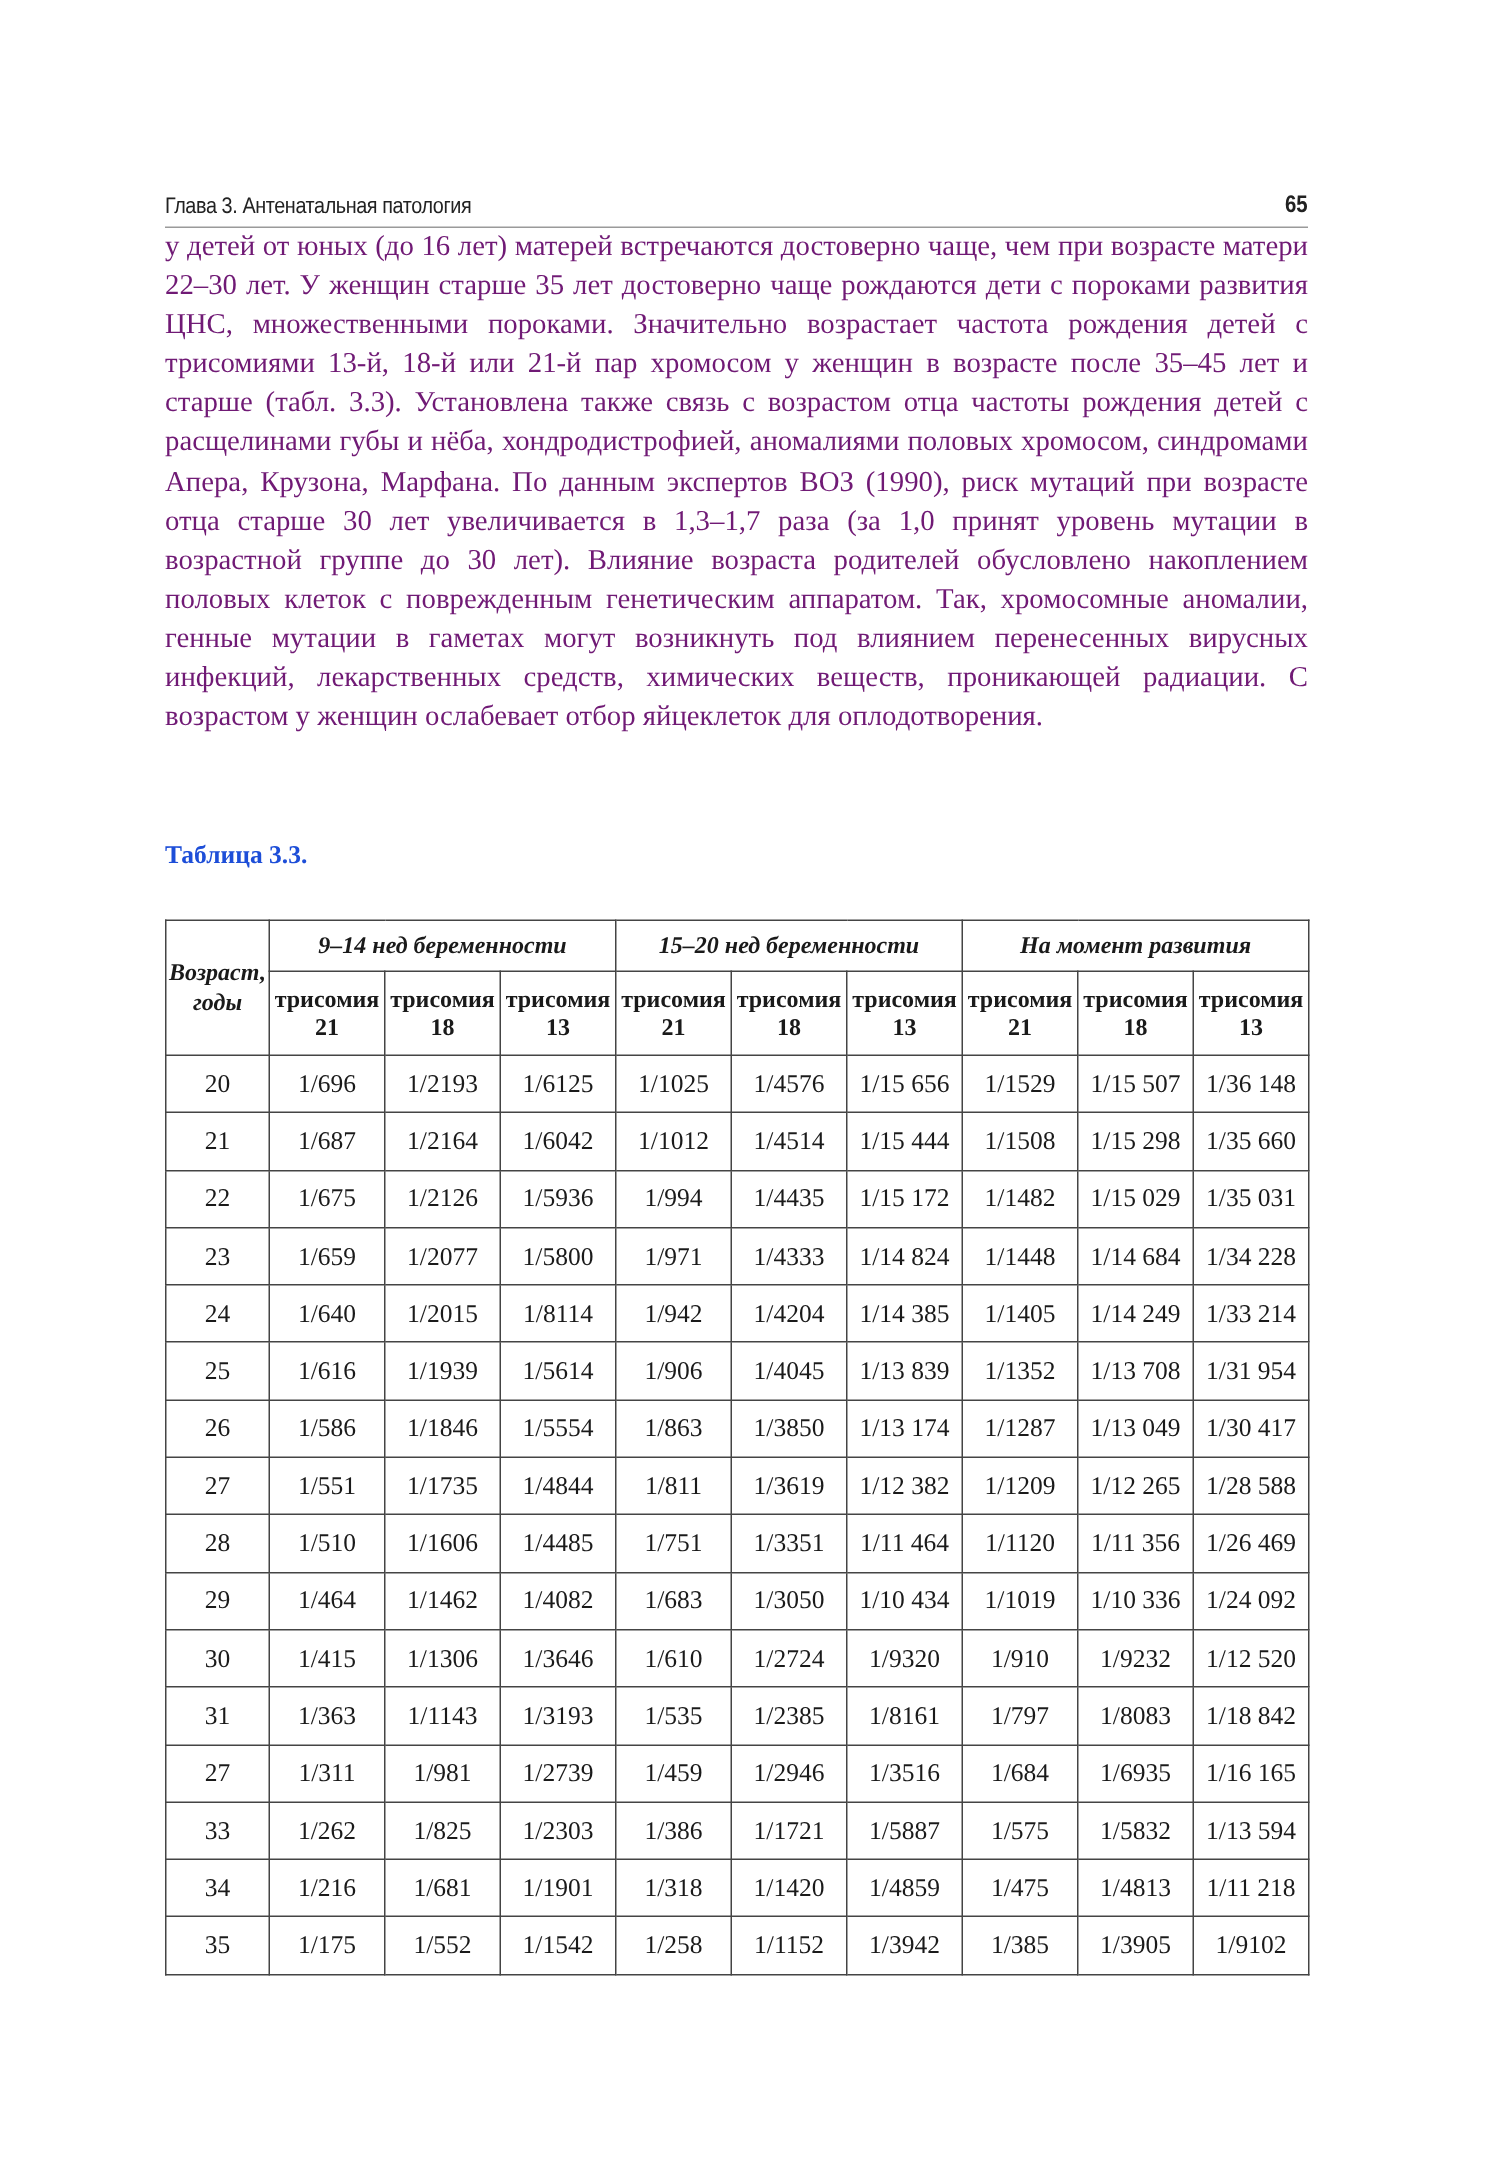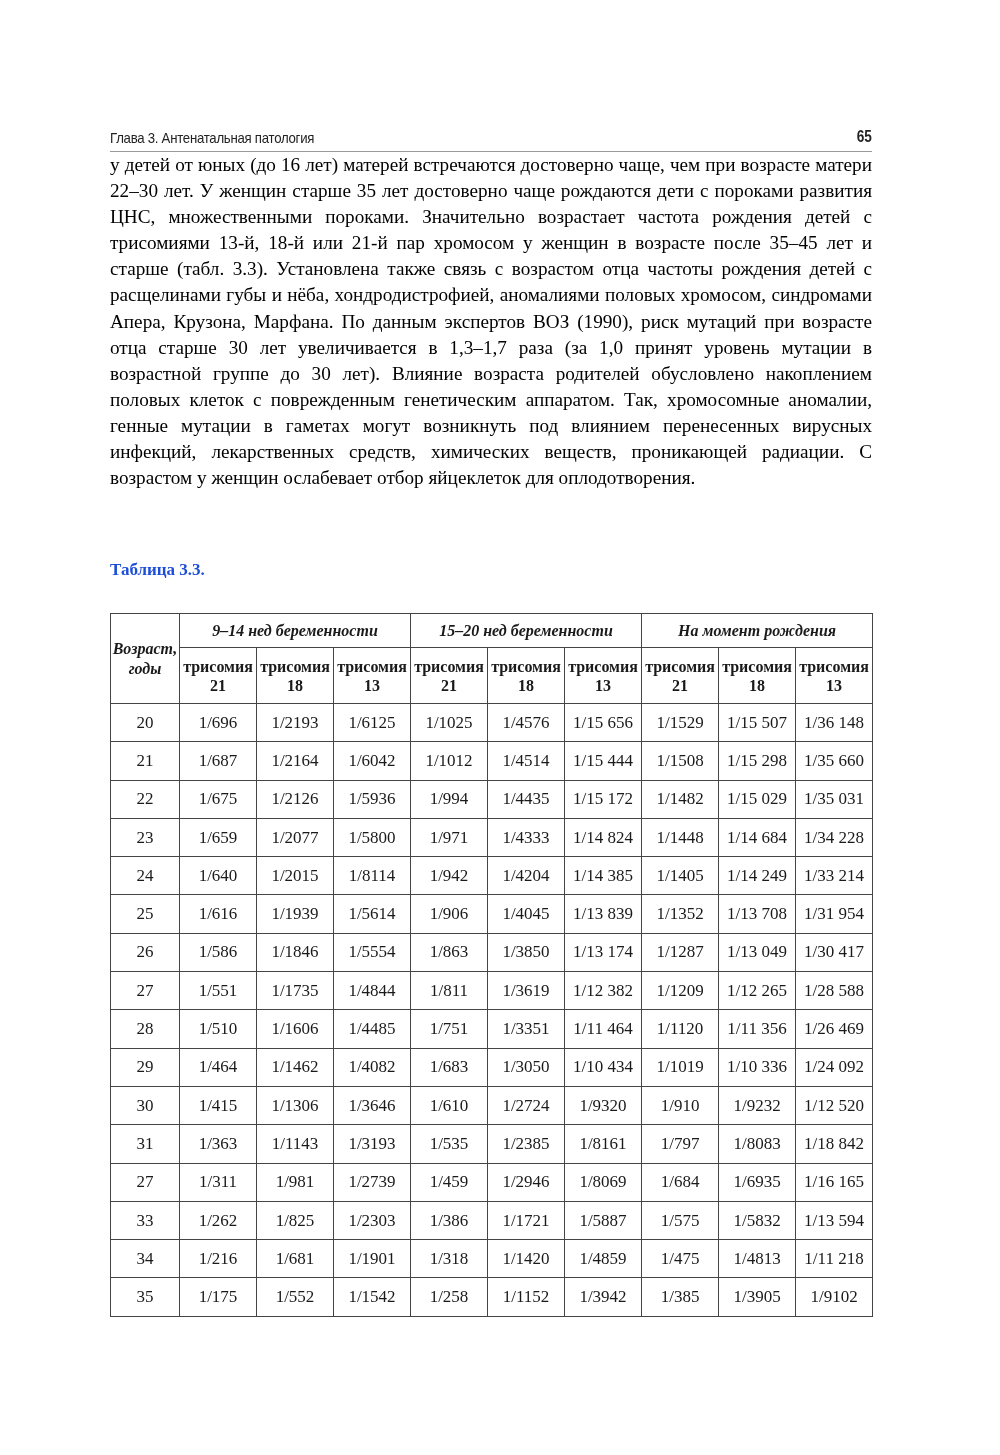--- a/index.html
+++ b/index.html
@@ -17,21 +17,21 @@
       transform: scaleX(0.88); transform-origin: left center; color: #222;
     }
     .running-head .pageno {
       position: absolute; right: 0; top: 1px; font-size: 16px; font-weight: bold;
       transform: scaleX(0.85); transform-origin: right center; color: #222;
     }
 
     .body-text {
       position: absolute; left: 0; top: 152px; width: 762px;
       font-family: "Liberation Serif", serif; font-size: 19.2px; line-height: 26.1px;
-      text-align: justify; color: #000000; margin: 0;
+      text-align: justify; color: #701a75; margin: 0;
     }
 
     .caption {
       position: absolute; left: 0; top: 559px; width: 762px;
       font-family: "Liberation Serif", serif; font-size: 17px; line-height: 21px; color: #1d4ed8;
     }
     .caption .cap-label { position: absolute; left: 0; top: 0; font-weight: bold; white-space: nowrap; }
     .caption .cap-text { margin-left: 115px; display: block; letter-spacing: -0.2px; }
 
     table.data {
@@ -77,21 +77,21 @@
         <col class="c-val">
         <col class="c-val">
         <col class="c-val">
         <col class="c-val">
     </colgroup>
     <thead>
       <tr class="r1">
         <th rowspan="2" class="age-head">Возраст, годы</th>
         <th colspan="3">9–14 нед беременности</th>
         <th colspan="3">15–20 нед беременности</th>
-        <th colspan="3">На момент рождения</th>
+        <th colspan="3">На момент развития</th>
       </tr>
       <tr class="r2">
         <th>трисомия 21</th>
         <th>трисомия 18</th>
         <th>трисомия 13</th>
         <th>трисомия 21</th>
         <th>трисомия 18</th>
         <th>трисомия 13</th>
         <th>трисомия 21</th>
         <th>трисомия 18</th>
@@ -243,21 +243,21 @@
           <td>1/8083</td>
           <td>1/18 842</td>
         </tr>
         <tr>
           <td>27</td>
           <td>1/311</td>
           <td>1/981</td>
           <td>1/2739</td>
           <td>1/459</td>
           <td>1/2946</td>
-          <td>1/8069</td>
+          <td>1/3516</td>
           <td>1/684</td>
           <td>1/6935</td>
           <td>1/16 165</td>
         </tr>
         <tr>
           <td>33</td>
           <td>1/262</td>
           <td>1/825</td>
           <td>1/2303</td>
           <td>1/386</td>

